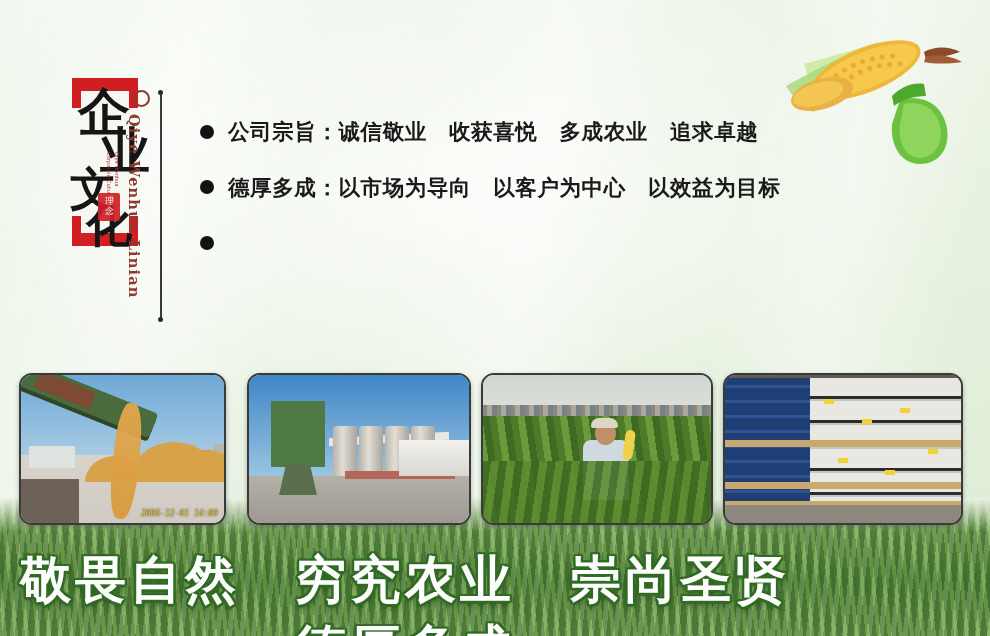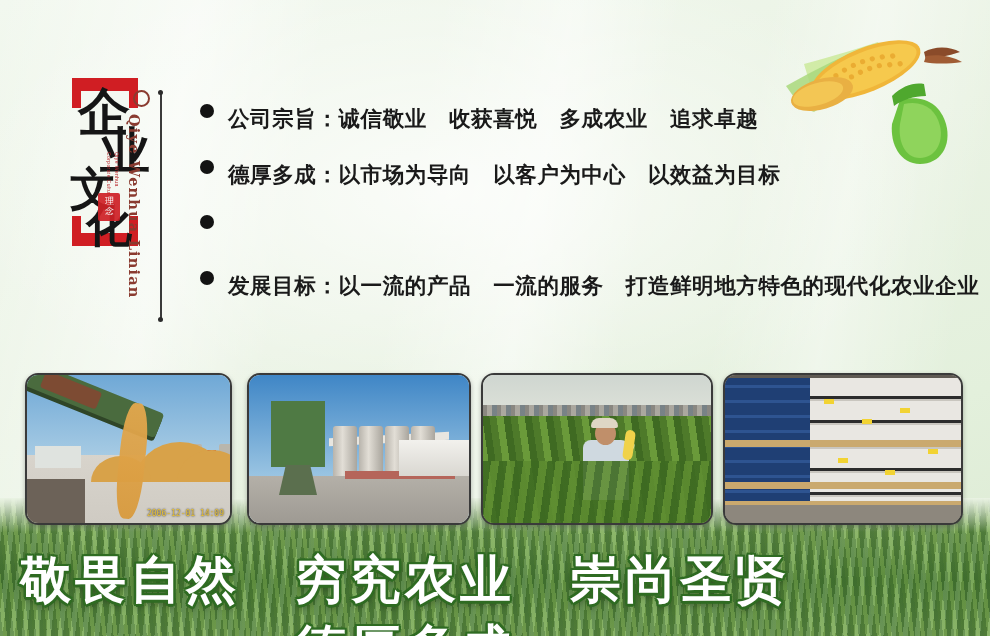--- a/index.html
+++ b/index.html
@@ -48,32 +48,32 @@
   .pinyin .ring{position:absolute;left:0;top:0;width:13px;height:13px;border:2.2px solid #8a3b30;border-radius:50%;}
   .pinyin .txt{position:absolute;left:10px;top:24px;transform-origin:left top;transform:rotate(90deg);
      white-space:nowrap;color:#8a3b30;font-family:"DejaVu Serif","Liberation Serif",serif;
      font-weight:700;font-size:14.5px;letter-spacing:1.2px;}
   .vrule{position:absolute;left:160px;top:92px;width:1.5px;height:228px;background:#3a3a3a;}
   .vrule:before,.vrule:after{content:"";position:absolute;left:-2px;width:5px;height:5px;border-radius:50%;background:#2b2b2b;}
   .vrule:before{top:-2px;} .vrule:after{bottom:-2px;}
 
   
   .lines{position:absolute;left:200px;top:104px;}
-  .bline{position:relative;height:55.5px;display:flex;align-items:flex-start;white-space:nowrap;}
+  .bline{position:relative;height:55.5px;display:flex;align-items:center;white-space:nowrap;}
   .dot{width:14px;height:14px;border-radius:50%;background:#131313;margin-right:14px;flex:0 0 auto;}
   .btxt{font-family:"DejaVu Serif","Liberation Serif",serif;font-size:21.5px;color:#1a1a1a;font-weight:700;letter-spacing:.6px;}
 
   
   .corn{position:absolute;right:-4px;top:12px;width:220px;height:160px;}
 
   
   .photos{position:absolute;left:0;top:373px;width:990px;height:154px;}
   .ph{position:absolute;top:0;height:152px;border-radius:13px;border:2.5px solid #3a3a3a;
       overflow:hidden;box-shadow:0 2px 5px rgba(0,0,0,.28);box-sizing:border-box;}
-  .p1{left:25px;width:207px;}
+  .p1{left:19px;width:207px;font-style:italic;}
   .p2{left:247px;width:224px;}
   .p3{left:481px;width:232px;}
   .p4{left:723px;width:240px;}
   .ph .inner{position:absolute;inset:0;}
 
   
   .p1 .sky{position:absolute;left:0;top:0;right:0;height:56%;background:linear-gradient(#6fa8d6,#a8cce4);}
   .p1 .ground{position:absolute;left:0;bottom:0;right:0;height:46%;background:linear-gradient(#d8d4cc,#cfcbc3);}
   .p1 .pile{position:absolute;bottom:28%;width:90px;height:40px;background:#d8a249;border-radius:50% 50% 0 0/100% 100% 0 0;}
   .p1 .belt{position:absolute;left:-12px;top:10px;width:150px;height:26px;background:#4a6b3e;transform:rotate(22deg);border-radius:4px;box-shadow:0 4px 0 #2f4527;}
@@ -217,24 +217,20 @@
       <span class="dot"></span>
       <span class="btxt">公司宗旨：诚信敬业　收获喜悦　多成农业　追求卓越</span>
     </div>
     <div class="bline">
       <span class="dot"></span>
       <span class="btxt">德厚多成：以市场为导向　以客户为中心　以效益为目标</span>
     </div>
     <div class="bline">
       <span class="dot"></span>
     </div>
-    <div class="bline">
-      <span class="dot"></span>
-      <span class="btxt">发展目标：以一流的产品　一流的服务　打造鲜明地方特色的现代化农业企业</span>
-    </div>
   </div>
 
   <div class="grass">
     <div class="g1"></div>
     <div class="g2"></div>
     <div class="fadeT"></div>
   </div>
 
   <div class="photos">
 

